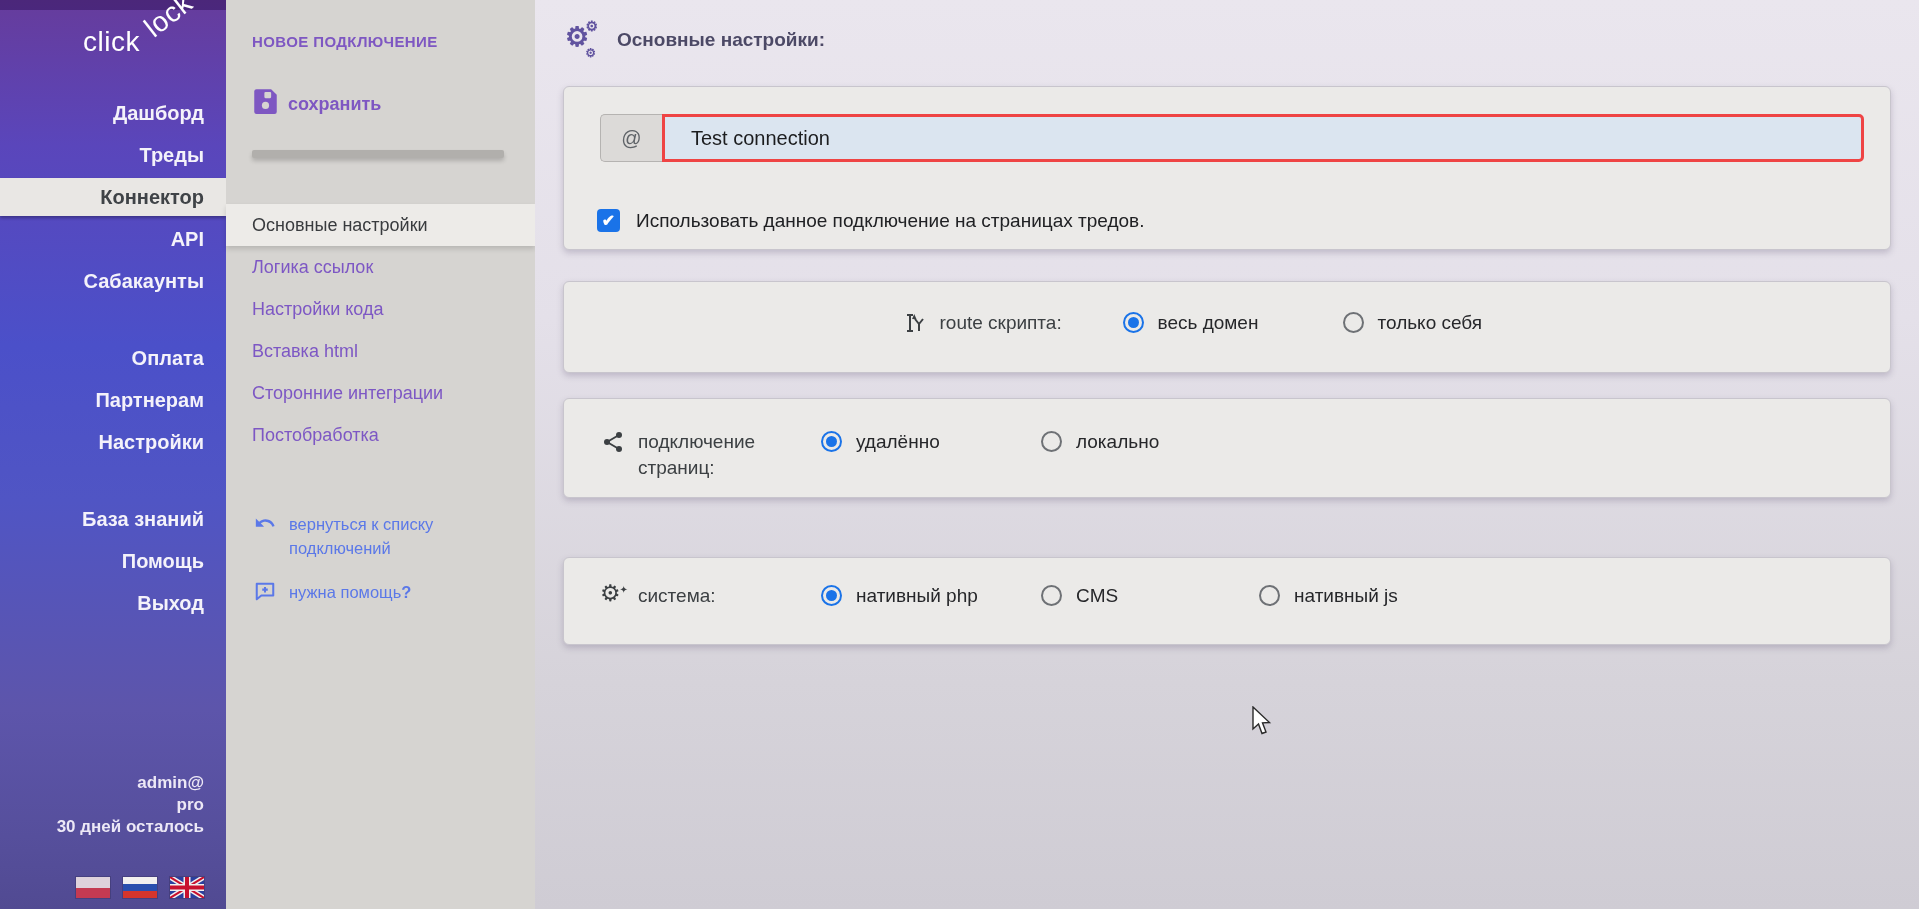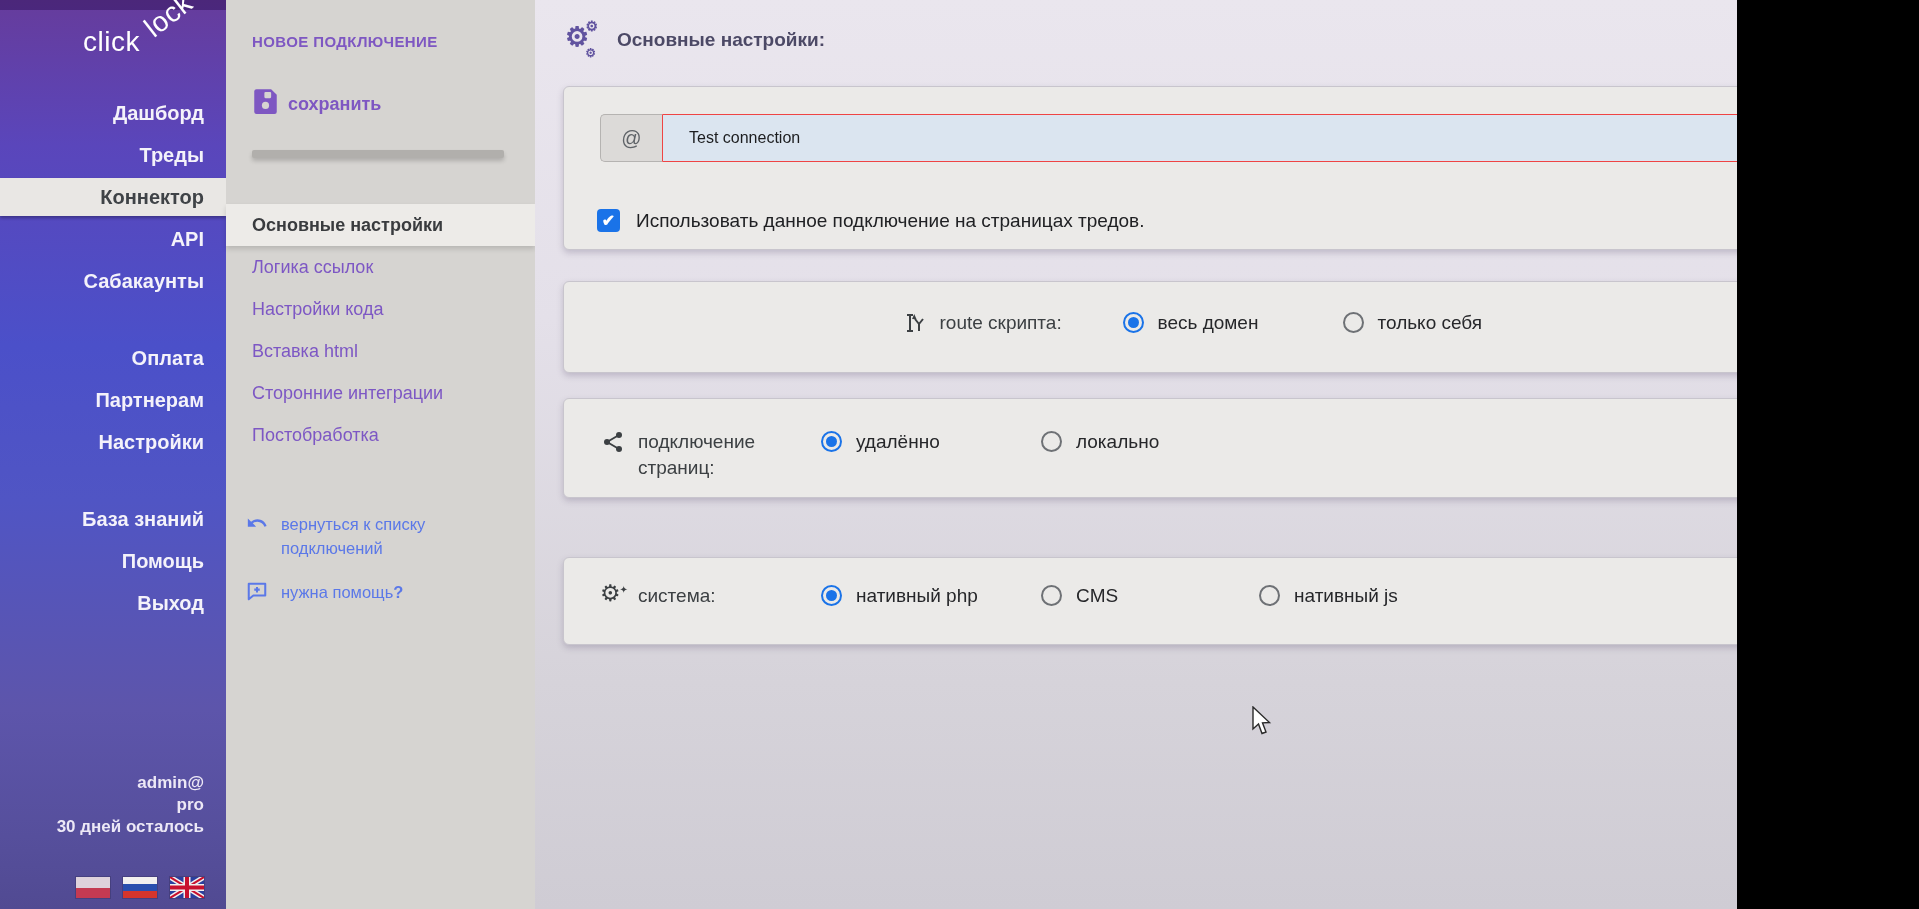--- a/index.html
+++ b/index.html
@@ -1,17 +1,17 @@
 <!DOCTYPE html>
 <html><head>
 <meta charset="utf-8">
 <style>
   html,body{margin:0;padding:0;background:#000;}
   *{box-sizing:border-box;}
-  #stage{position:relative;width:1737px;height:909px;overflow:hidden;
+  #stage{position:relative;width:1919px;height:909px;overflow:hidden;
          font-family:"Liberation Sans", sans-serif;background:#0f172a;}
 
   
   .sidebar{position:absolute;left:0;top:0;width:226px;height:909px;
     background:linear-gradient(180deg,#663c9c 0%,#5a46bb 16%,#4b50c9 38%,#5055c4 55%,#5d55ab 78%,#564f9c 92%,#514a92 100%);
     color:#fff;}
   .sidebar::before{content:"";position:absolute;left:0;top:0;right:0;height:10px;
     background:rgba(25,0,60,.35);}
   .logo{position:relative;height:92px;}
   .logo .p1{position:absolute;right:86px;top:26px;font-size:28px;font-weight:400;letter-spacing:.5px;}
@@ -36,22 +36,22 @@
   .col2{position:absolute;left:226px;top:0;width:309px;height:909px;background:#d6d4d1;}
   .c2-title{position:absolute;left:26px;top:33px;font-size:15px;font-weight:700;
     color:#7e57c2;letter-spacing:.4px;}
   .c2-save{position:absolute;left:26px;top:88px;display:flex;align-items:center;gap:9px;
     color:#7e57c2;font-weight:700;font-size:18px;cursor:pointer;}
   .c2-divider{position:absolute;left:26px;top:150px;width:252px;height:8px;
     background:#b1afac;border-radius:2px;box-shadow:0 3px 4px rgba(0,0,0,.18);}
   .c2-menu{position:absolute;left:0;top:204px;width:309px;}
   .c2-item{height:42px;line-height:42px;padding-left:26px;font-size:18px;
     color:#7d57c4;cursor:pointer;}
-  .c2-item.active{background:#edebe8;color:#393b3e;box-shadow:0 3px 5px rgba(0,0,0,.14);font-weight:bold;}
-  .c2-links{position:absolute;left:20px;top:512px;width:230px;}
+  .c2-item.active{background:#edebe8;color:#393b3e;box-shadow:0 3px 5px rgba(0,0,0,.14);}
+  .c2-links{position:absolute;left:28px;top:512px;width:230px;}
   .c2-link{display:flex;gap:13px;color:#5b78e8;font-size:16.5px;line-height:24px;
     cursor:pointer;align-items:flex-start;}
   .c2-link + .c2-link{margin-top:20px;}
   .c2-link .txt{max-width:165px;}
   .c2-link .bold{font-weight:700;}
   .c2-footer{position:absolute;left:0;bottom:0;width:309px;height:44px;line-height:44px;
     background:#c6c4c1;color:#9e9c99;font-size:17px;padding-left:40px;}
 
   
   .main{position:absolute;left:535px;top:0;width:1384px;height:909px;
@@ -67,22 +67,22 @@
     border:1px solid #c8c5cd;border-radius:6px;box-shadow:0 3px 6px rgba(105,95,125,.30);}
   .panel-1{top:86px;height:164px;}
   .panel-2{top:281px;height:92px;}
   .panel-3{top:398px;height:100px;}
   .panel-4{top:557px;height:88px;}
 
   .input-group{position:absolute;left:36px;right:26px;top:27px;height:48px;display:flex;}
   .addon{width:62px;background:#dcdad8;border:1px solid #b5b3b1;border-right:none;
     border-radius:5px 0 0 5px;display:flex;align-items:center;justify-content:center;
     color:#5f6368;font-size:20px;}
-  .name-input{flex:1;background:#dbe5f0;border:1px solid #ef4444;border-radius:0 5px 5px 0;
-    font-size:16px;color:#1c1d1f;padding:0 10px 0 26px;outline:none;
+  .name-input{flex:1;background:#dbe5f0;border:3px solid #ef4444;border-radius:0 5px 5px 0;
+    font-size:20px;color:#1c1d1f;padding:0 10px 0 26px;outline:none;
     font-family:"Liberation Sans", sans-serif;}
   .cb-row{position:absolute;left:33px;top:122px;display:flex;align-items:center;gap:16px;cursor:pointer;}
   .checkbox{width:23px;height:23px;background:#1a73e8;border-radius:4px;color:#fff;
     display:flex;align-items:center;justify-content:center;font-size:16px;font-weight:700;}
   .cb-label{font-size:19px;color:#202124;text-align:center;}
 
   .setting-row{position:absolute;left:36px;right:26px;display:flex;align-items:flex-start;}
   .setting-label{width:221px;display:flex;gap:12px;align-items:flex-start;
     font-size:19px;color:#3c4043;line-height:26px;}
   .setting-label .s-icon{flex:0 0 auto;width:26px;height:26px;display:flex;

